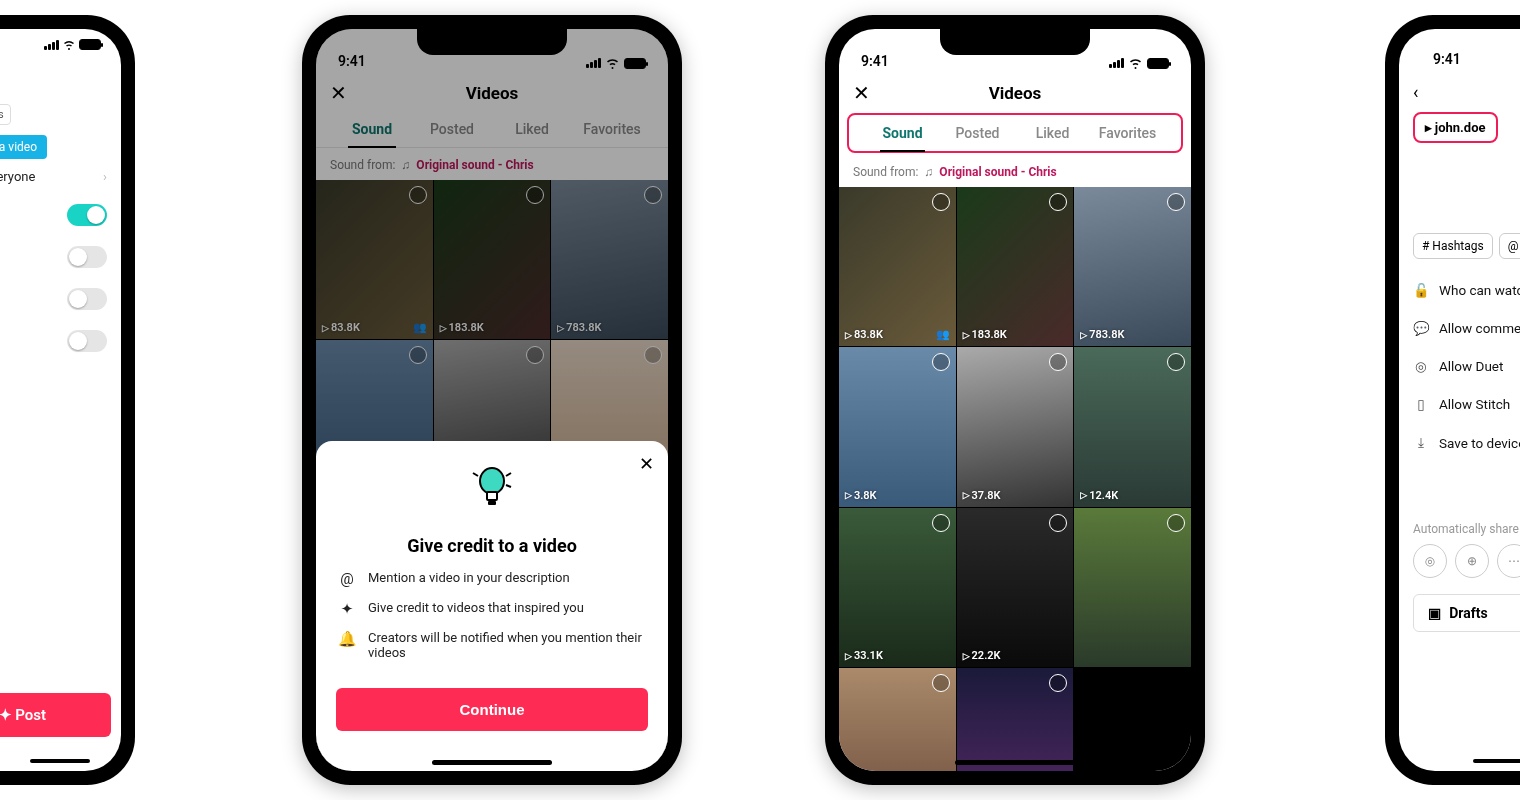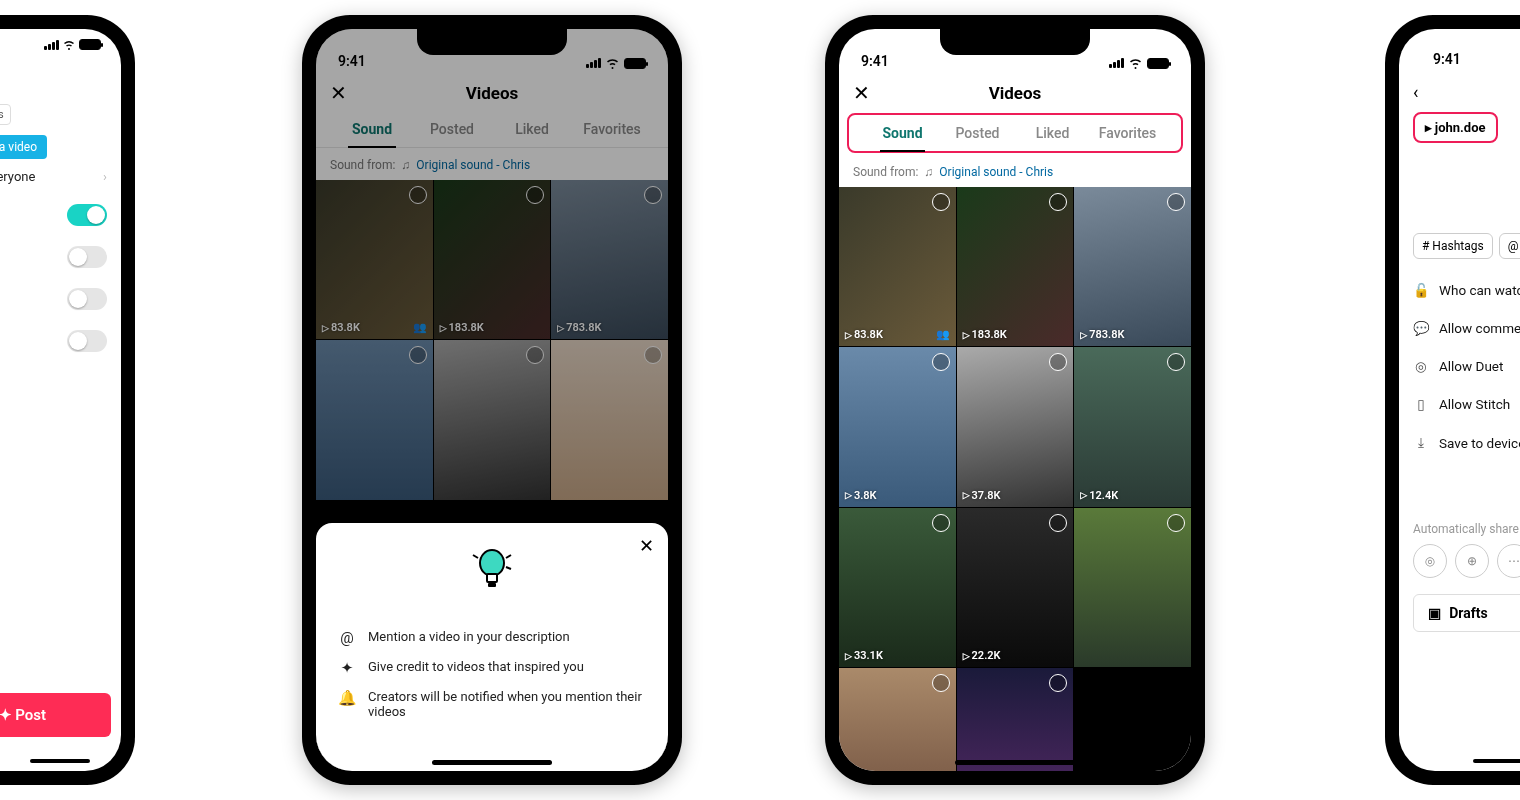--- a/index.html
+++ b/index.html
@@ -78,21 +78,21 @@
   .hdr .close { font-size: 20px; font-weight: 400; z-index: 2; }
 
   
   .tabs { display: flex; padding: 0 16px; gap: 0; border-bottom: 1px solid rgba(0,0,0,.1); position: relative;}
   .tab { flex: 1; text-align: center; padding: 10px 0; color: #888; font-size: 14px; font-weight: 500; position: relative;}
   .tab.active { color: #0f766e; font-weight: 700; }
   .tab.active::after { content:""; position:absolute; left: 20%; right: 20%; bottom: -1px; height: 2px; background:#000; }
   .tabs.hl { border: 2px solid #ee1d58; border-radius: 8px; margin: 2px 8px; border-bottom: 2px solid #ee1d58;}
 
   .meta { padding: 10px 14px 8px; font-size: 12px; color: #777; display:flex; gap:6px; align-items:center;}
-  .meta b { color:#0369a1; font-weight:400; }
+  .meta b { color:#be185d; font-weight:700; }
 
   
   .grid { flex:1; display:grid; grid-template-columns: repeat(3,1fr); gap:1px; background:#000; overflow-y:auto; align-content:flex-start;}
   .cell { aspect-ratio: 3/4.1; background-size:cover; background-position:center; position:relative; }
   .cell .sel { position:absolute; top:6px; right:6px; width:18px; height:18px; border-radius:50%; border:1.5px solid #fff; background:rgba(0,0,0,.25);}
   .cell .v { position:absolute; bottom:5px; left:6px; font-size:11px; color:#fff; font-weight:600; text-shadow:0 0 3px rgba(0,0,0,.6); display:flex; align-items:center; gap:2px;}
   .cell .v::before{content:"▷"; font-size:9px;}
   .cell .ppl { position:absolute; bottom:5px; right:6px; color:#fff; font-size:11px;}
 
   
@@ -286,34 +286,36 @@
       <div class="bulb">
         <svg width="50" height="54" viewBox="0 0 50 54">
           <ellipse cx="25" cy="20" rx="12" ry="13" fill="#3dd9c1" stroke="#000" stroke-width="2"></ellipse>
           <rect x="20" y="31" width="10" height="8" fill="#fff" stroke="#000" stroke-width="2" rx="1"></rect>
           <rect x="21" y="40" width="8" height="4" fill="#000" rx="1"></rect>
           <line x1="6" y1="12" x2="11" y2="15" stroke="#000" stroke-width="2"></line>
           <line x1="44" y1="12" x2="39" y2="15" stroke="#000" stroke-width="2"></line>
           <line x1="44" y1="26" x2="39" y2="24" stroke="#000" stroke-width="2"></line>
         </svg>
       </div>
+      <h3>Give credit to a video</h3>
       <ul>
         <li>
               <span class="ic">@</span>
               <span>Mention a video in your description</span>
             </li>
         <li>
               <span class="ic">✦</span>
               <span>Give credit to videos that inspired you</span>
             </li>
         <li>
               <span class="ic">🔔</span>
               <span>Creators will be notified when you mention their videos</span>
             </li>
       </ul>
+      <button class="cta">Continue</button>
     </div>
     <div class="home-indicator"></div>
   </div>
 </div>
 
 <div class="phone" style="left:825px;">
   <div class="screen">
     <div class="notch"></div>
     <div class="status">
       <span>9:41</span>

